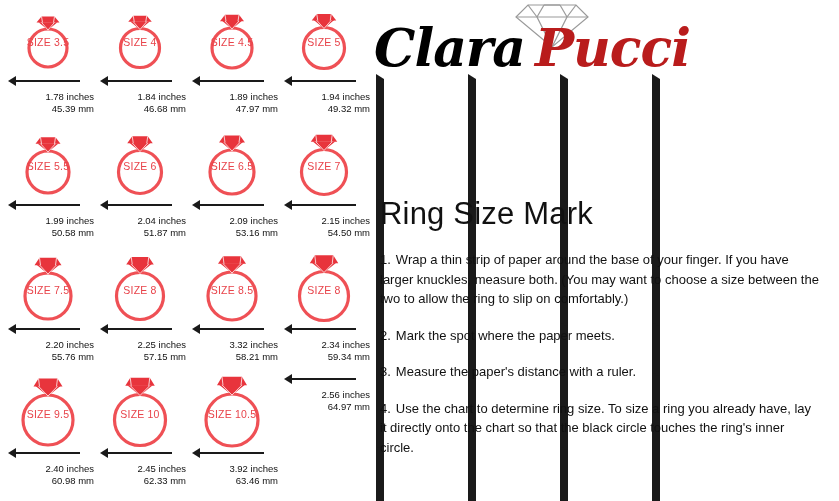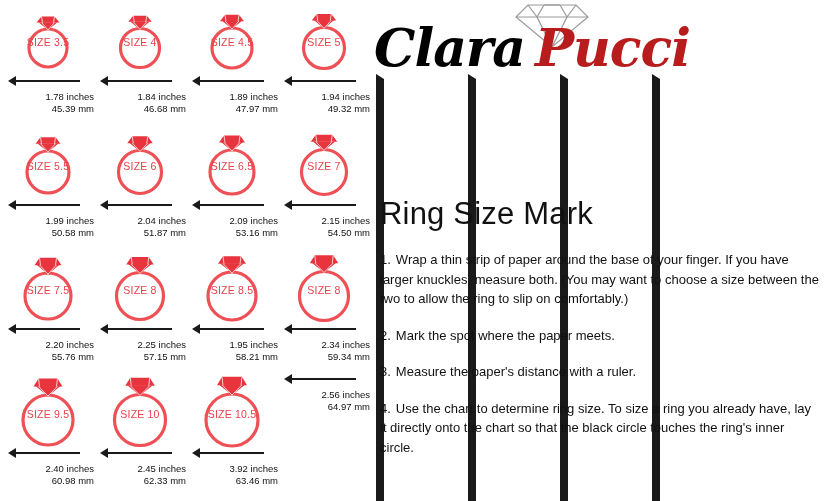--- a/index.html
+++ b/index.html
@@ -454,21 +454,21 @@
             </g>
           </svg>
           <div class="size-label">SIZE 8.5</div>
         </div>
         <div class="arrow-row">
           <span class="arrow-head left"></span>
           <span class="arrow-line"></span>
           <span class="arrow-head right"></span>
         </div>
         <div class="measure">
-          <div>1.95 inches</div>
+          <div>3.32 inches</div>
           <div>58.21 mm</div>
         </div>
       </div>
       <div class="cell">
         <div class="ring-wrap">
           <svg class="ring-svg" width="92" height="74" viewBox="0 0 92 74">
             <circle cx="46" cy="46" r="24.5" fill="none" stroke="#ef5055" stroke-width="3.2"></circle>
             <g fill="#e8343c">
               <polygon points="33.75,12.679999999999998 58.25,12.679999999999998 46,22.5"></polygon>
               <polygon points="31.75,13.169999999999998 60.25,13.169999999999998 55.25,5.329999999999998 36.75,5.329999999999998"></polygon>

